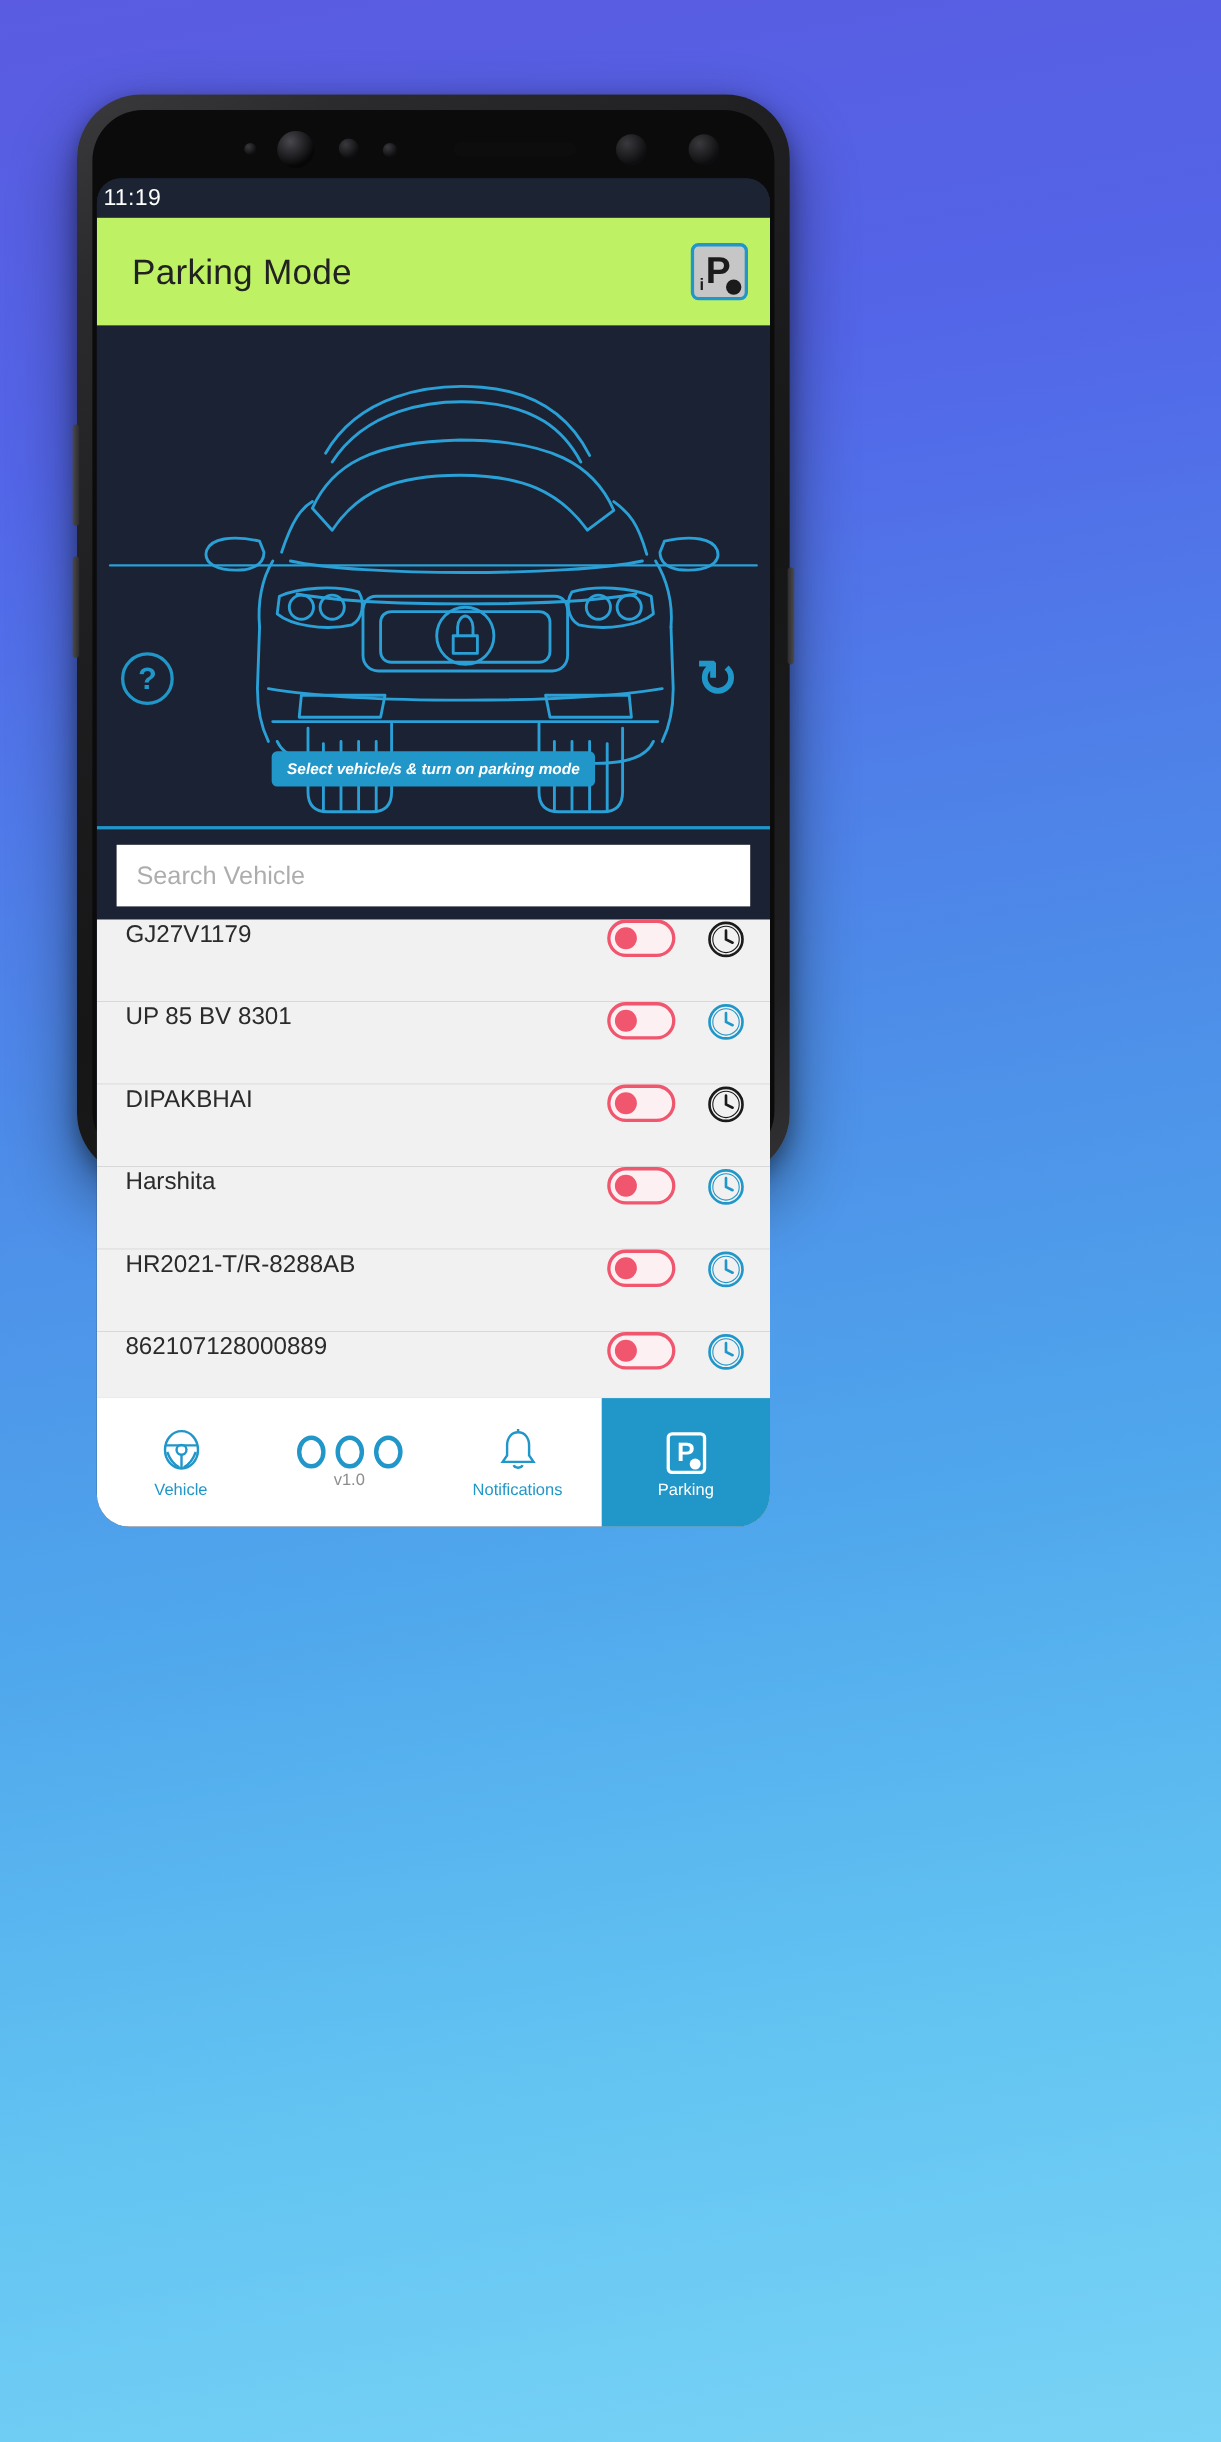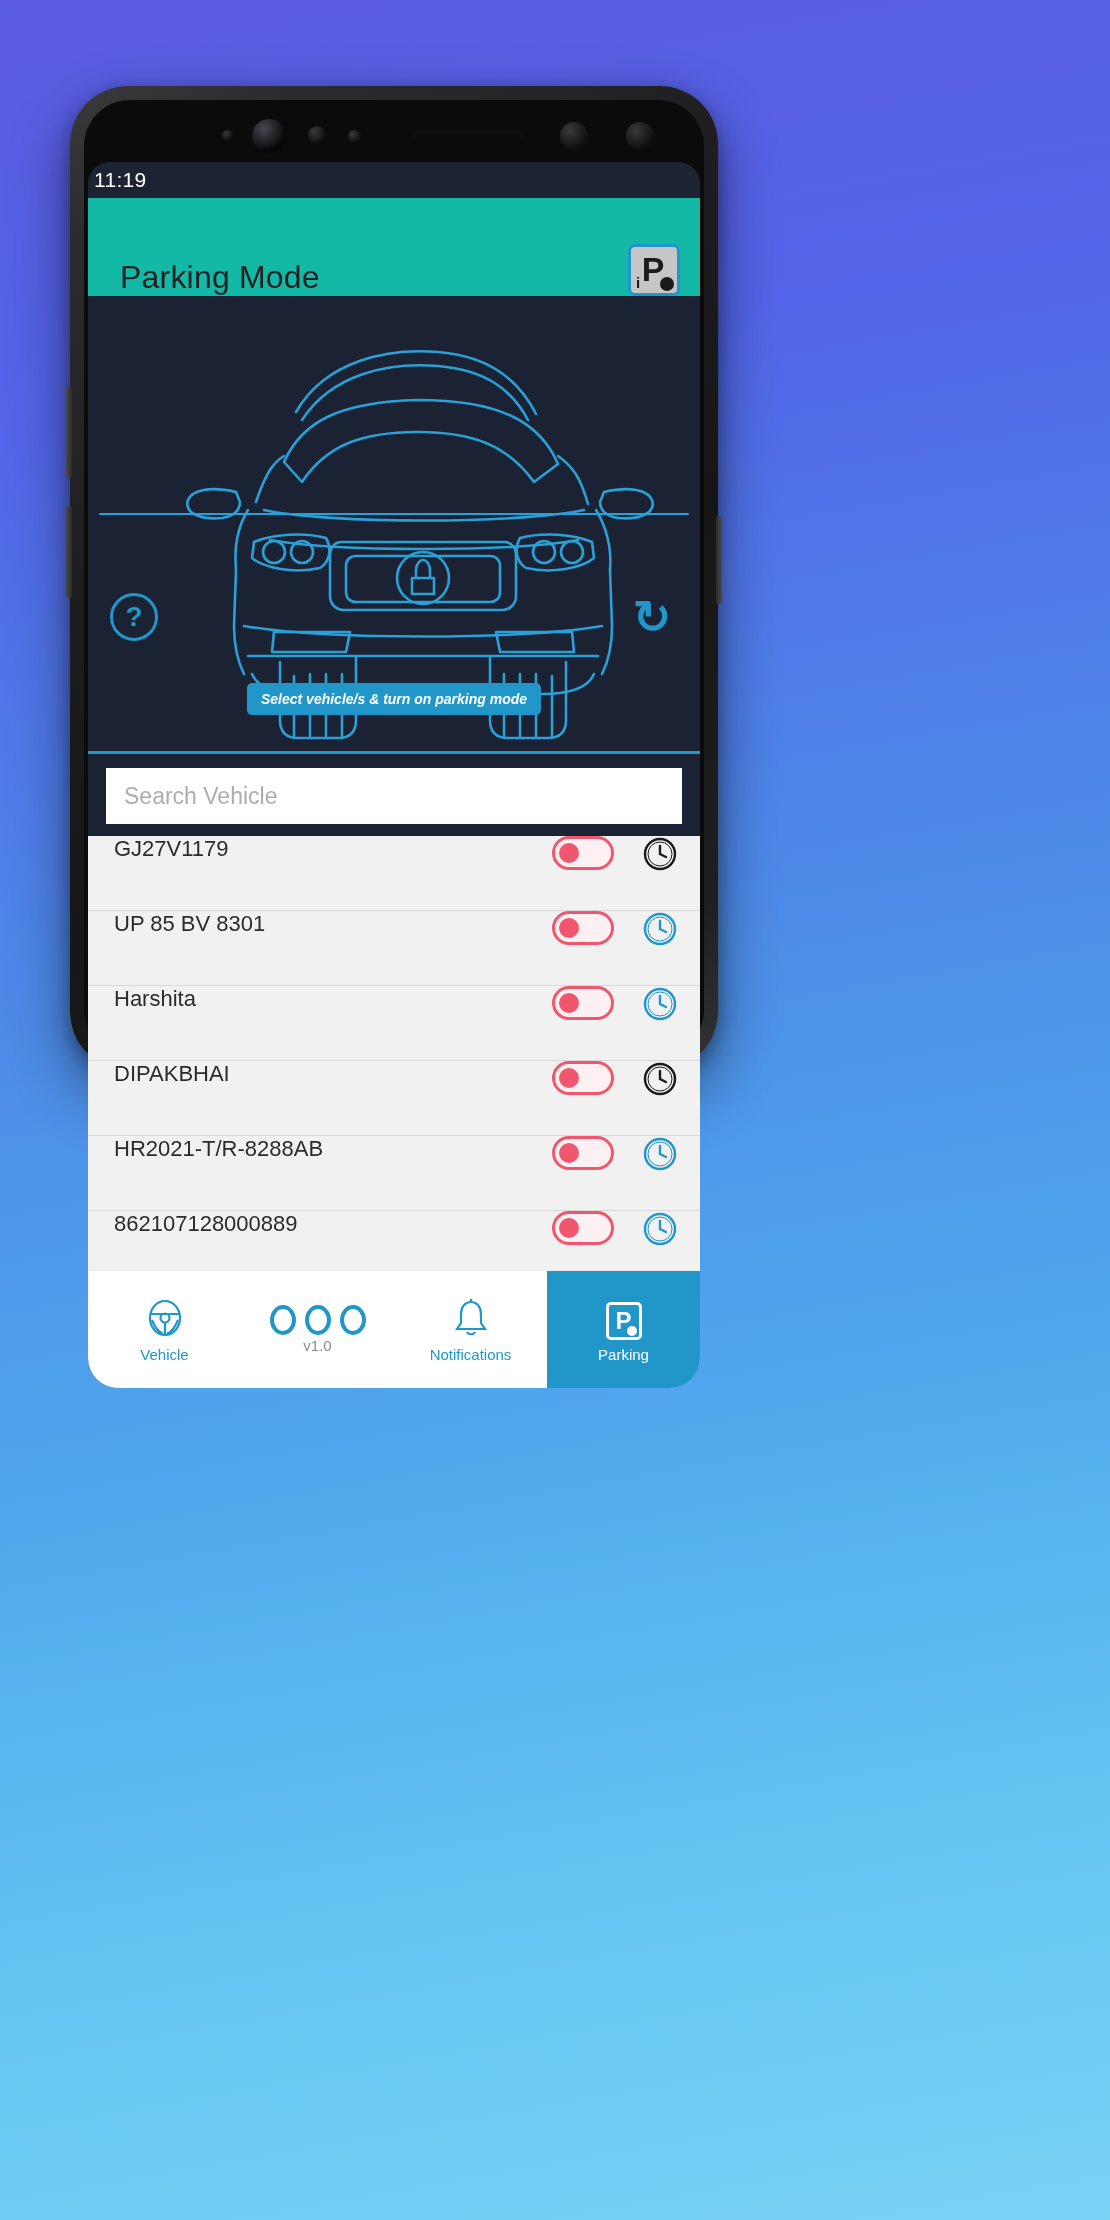--- a/index.html
+++ b/index.html
@@ -65,22 +65,22 @@
   
   .statusbar {
     height: 36px; background: #1c2433; color: #ffffff;
     display: flex; align-items: center; padding-left: 10px;
     font-size: 21px; letter-spacing: .3px; flex: none;
   }
   .statusbar .clock { margin-left: -4px; }
 
   
   .appbar {
-    height: 98px; background: #14b8a6; flex: none;
-    display: flex; align-items: flex-end; justify-content: space-between;
+    height: 98px; background: #bef264; flex: none;
+    display: flex; align-items: center; justify-content: space-between;
     padding: 0 20px 0 32px;
   }
   .appbar-title { font-size: 32px; color: #222; font-weight: 400; letter-spacing: .2px; }
   .p-badge {
     width: 52px; height: 52px; border: 3px solid #2196c9; border-radius: 7px;
     position: relative; background: #c6c6c6;
     display: flex; align-items: center; justify-content: center;
   }
   .p-badge .pglyph { font-size: 34px; color: #1b1b1b; font-weight: 700; line-height: 1;
                      margin-top: -2px; margin-left: -2px; }
@@ -276,39 +276,39 @@
           <span class="toggle">
             <span class="knob"></span>
           </span>
           <svg class="clock-ic" viewBox="0 0 36 36">
   <circle cx="18" cy="18" r="15" fill="none" stroke="#2196c9" stroke-width="2.4"></circle>
   <circle cx="18" cy="18" r="12" fill="none" stroke="#2196c9" stroke-width="1"></circle>
   <path d="M18 10 L18 18 L24 21" fill="none" stroke="#2196c9" stroke-width="2.4" stroke-linecap="round"></path>
 </svg>
         </div>
         <div class="row">
+          <span class="row-label">DIPAKBHAI</span>
+          <span class="toggle">
+            <span class="knob"></span>
+          </span>
+          <svg class="clock-ic" viewBox="0 0 36 36">
+  <circle cx="18" cy="18" r="15" fill="none" stroke="#1b1b1b" stroke-width="2.4"></circle>
+  <circle cx="18" cy="18" r="12" fill="none" stroke="#1b1b1b" stroke-width="1"></circle>
+  <path d="M18 10 L18 18 L24 21" fill="none" stroke="#1b1b1b" stroke-width="2.4" stroke-linecap="round"></path>
+</svg>
+        </div>
+        <div class="row">
           <span class="row-label">Harshita</span>
           <span class="toggle">
             <span class="knob"></span>
           </span>
           <svg class="clock-ic" viewBox="0 0 36 36">
   <circle cx="18" cy="18" r="15" fill="none" stroke="#2196c9" stroke-width="2.4"></circle>
   <circle cx="18" cy="18" r="12" fill="none" stroke="#2196c9" stroke-width="1"></circle>
   <path d="M18 10 L18 18 L24 21" fill="none" stroke="#2196c9" stroke-width="2.4" stroke-linecap="round"></path>
-</svg>
-        </div>
-        <div class="row">
-          <span class="row-label">DIPAKBHAI</span>
-          <span class="toggle">
-            <span class="knob"></span>
-          </span>
-          <svg class="clock-ic" viewBox="0 0 36 36">
-  <circle cx="18" cy="18" r="15" fill="none" stroke="#1b1b1b" stroke-width="2.4"></circle>
-  <circle cx="18" cy="18" r="12" fill="none" stroke="#1b1b1b" stroke-width="1"></circle>
-  <path d="M18 10 L18 18 L24 21" fill="none" stroke="#1b1b1b" stroke-width="2.4" stroke-linecap="round"></path>
 </svg>
         </div>
         <div class="row">
           <span class="row-label">HR2021-T/R-8288AB</span>
           <span class="toggle">
             <span class="knob"></span>
           </span>
           <svg class="clock-ic" viewBox="0 0 36 36">
   <circle cx="18" cy="18" r="15" fill="none" stroke="#2196c9" stroke-width="2.4"></circle>
   <circle cx="18" cy="18" r="12" fill="none" stroke="#2196c9" stroke-width="1"></circle>

